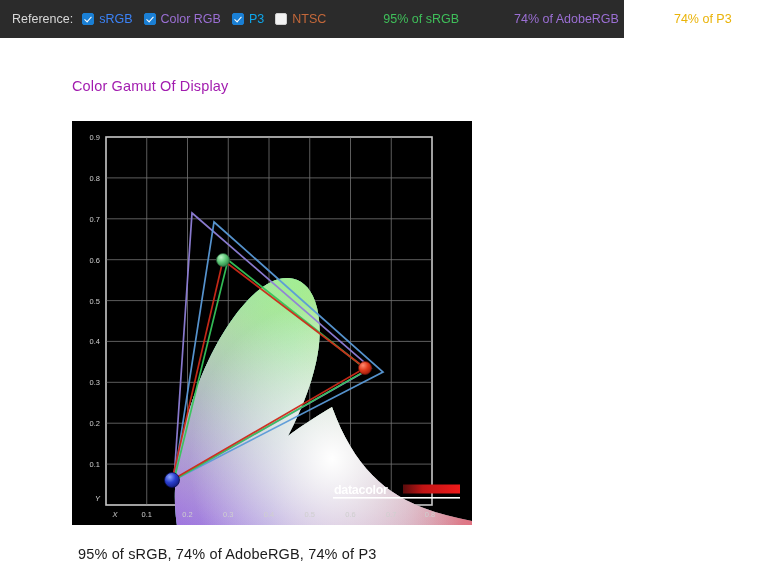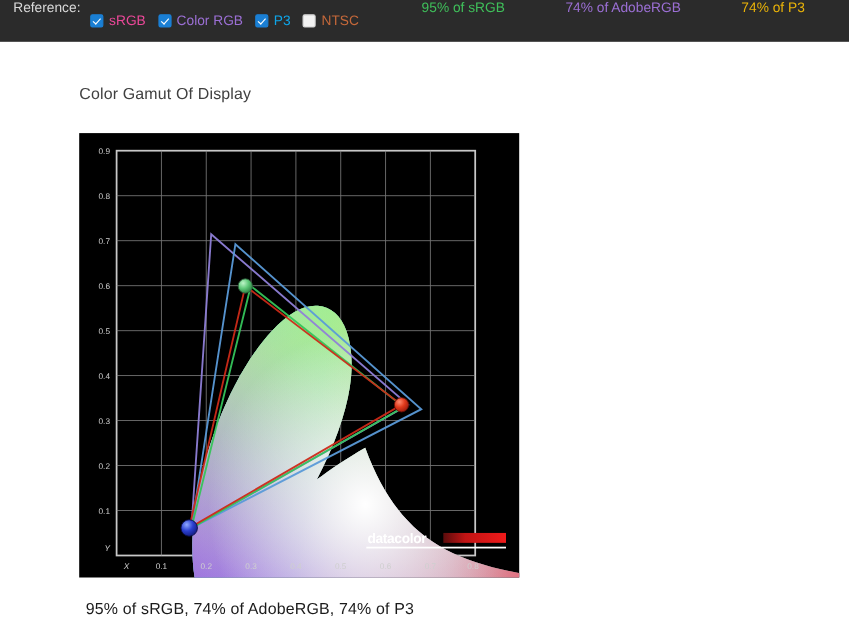--- a/index.html
+++ b/index.html
@@ -9,24 +9,25 @@
     width: 772px;
     height: 572px;
     overflow: hidden;
     font-family: "Liberation Sans", sans-serif;
   }
 
   
   #toolbar {
     position: absolute;
     left: 0; top: 0;
-    width: 772px;
+    width: 624px;
     height: 38px;
     background: #2b2b2b;
     display: flex;
+    align-items: center;
     box-sizing: border-box;
   }
   #toolbar .ref-label {
     color: #d8d8d8;
     font-size: 12.5px;
     margin-left: 12px;
     margin-right: 9px;
     white-space: nowrap;
   }
   .chk-group {
@@ -70,21 +71,21 @@
   }
   .pct.p1 { margin-left: 46px; }
   .pct.p2 { margin-left: 55px; }
   .pct.p3 { margin-left: 55px; }
 
   
   #page-title {
     position: absolute;
     left: 72px; top: 78px;
     font-size: 14.5px;
-    color: #404040;
+    color: #a21caf;
     letter-spacing: .15px;
   }
   #caption {
     position: absolute;
     left: 78px; top: 546px;
     font-size: 14.5px;
     color: #1b1b1b;
     letter-spacing: .15px;
   }
 
@@ -98,21 +99,21 @@
   #chart svg { display: block; }
 </style>
 </head>
 <body>
 
 <div id="toolbar">
   <span class="ref-label">Reference:</span>
 
   <span class="chk-group">
     <span class="chk on"></span>
-    <span class="chk-label" style="color:#ec4899">sRGB</span>
+    <span class="chk-label" style="color:#3b82f6">sRGB</span>
   </span>
 
   <span class="chk-group">
     <span class="chk on"></span>
     <span class="chk-label" style="color:#9b6fd4">Color RGB</span>
   </span>
 
   <span class="chk-group">
     <span class="chk on"></span>
     <span class="chk-label" style="color:#0ea5e9">P3</span>

